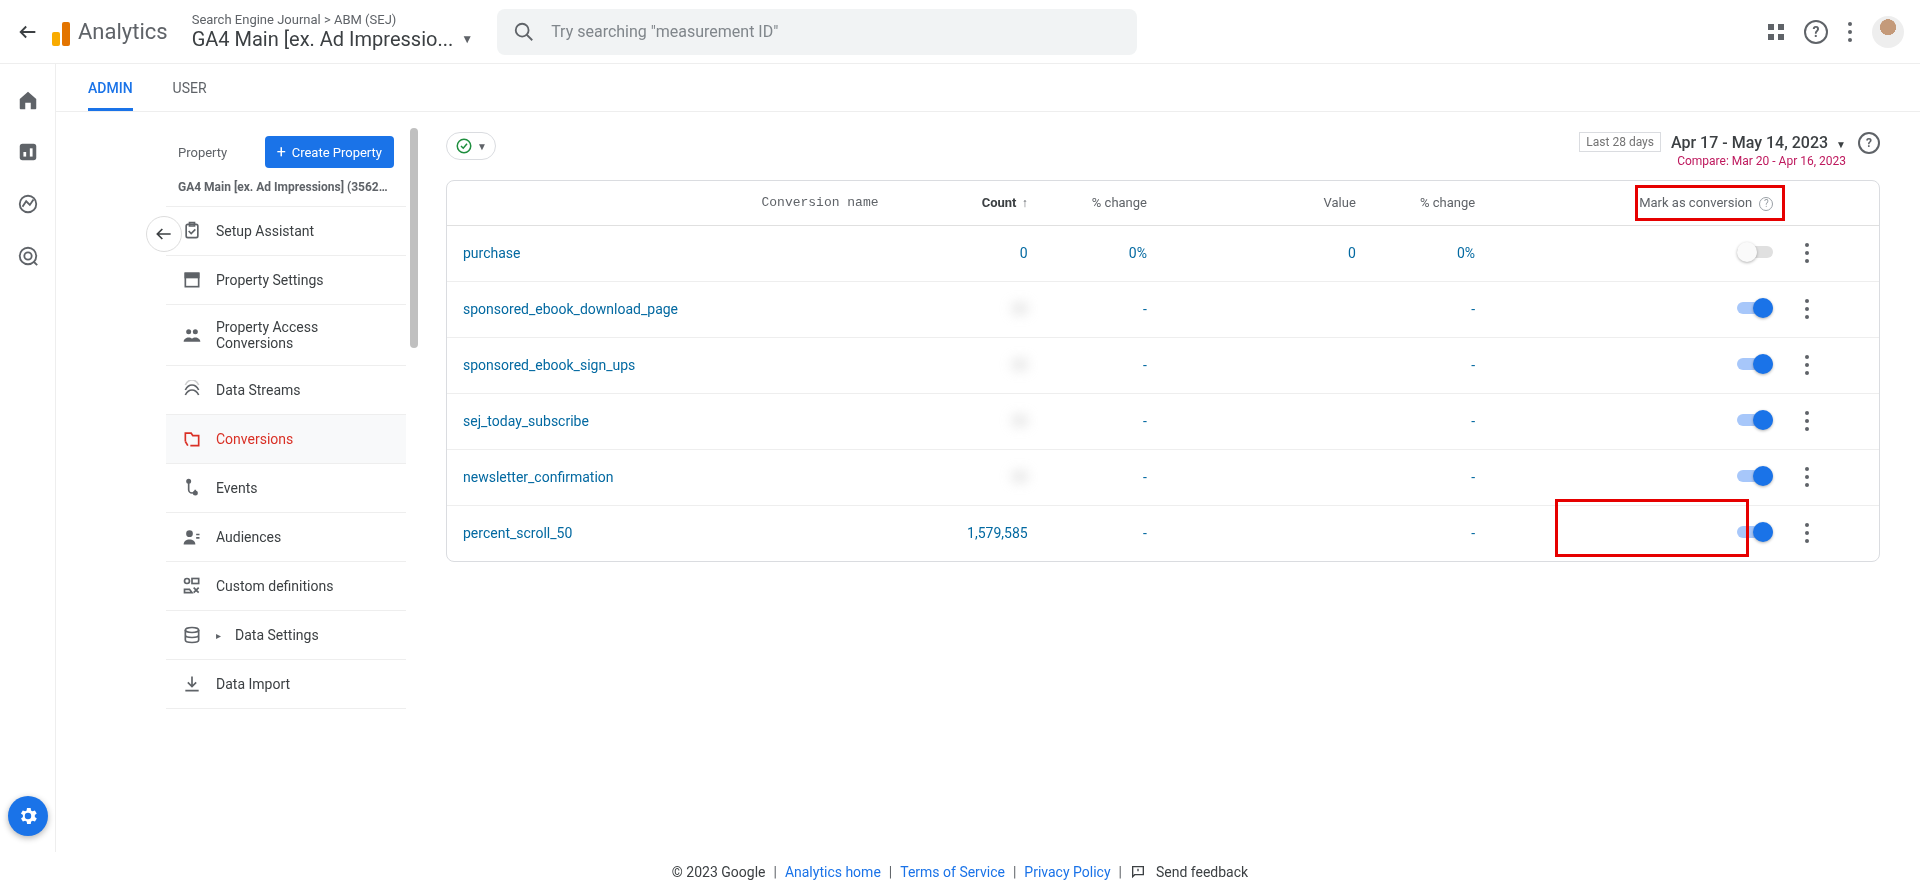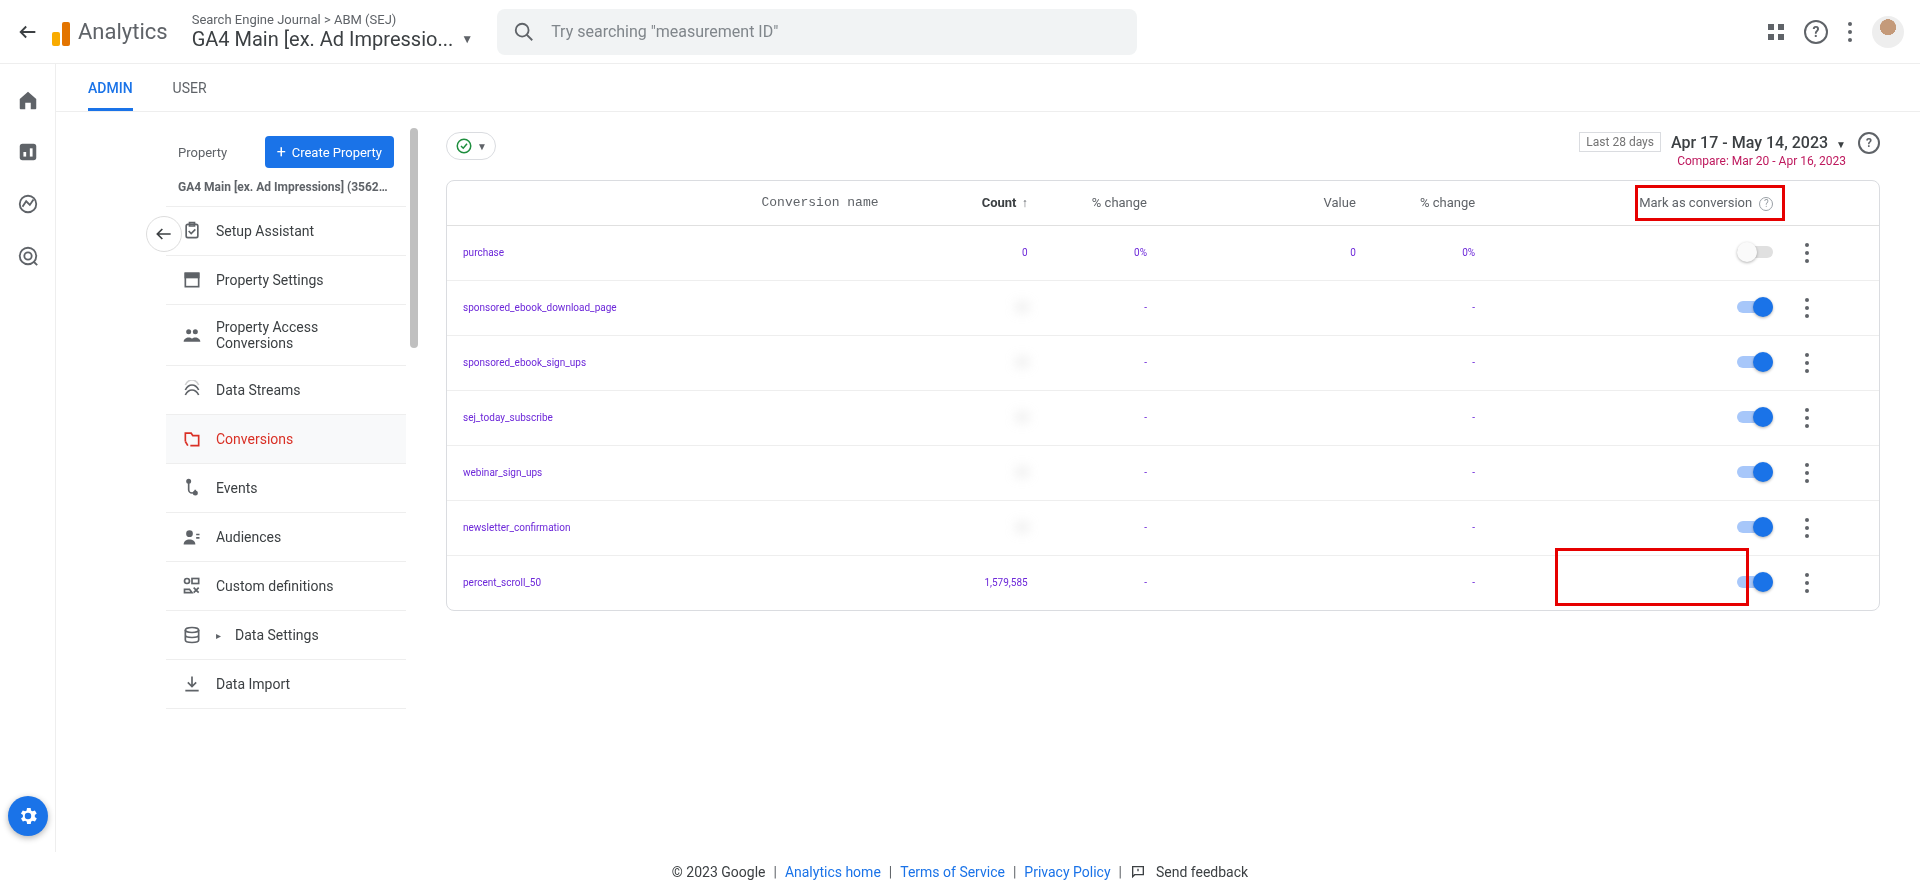--- a/index.html
+++ b/index.html
@@ -52,21 +52,21 @@
   .date-row{display:flex;align-items:center;gap:10px;justify-content:flex-end;}
   .date-chip{border:1px solid #dadce0;border-radius:0;font-size:12px;padding:2px 6px;color:#737373;}
   .date-main{font-size:16px;font-weight:500;color:#3c4043;cursor:pointer;}
   .date-sub{font-size:12px;color:#be185d;margin-top:2px;}
   .help-sm{width:22px;height:22px;border:2px solid #5f6368;border-radius:50%;display:flex;align-items:center;justify-content:center;font-size:12px;font-weight:bold;color:#5f6368;margin-left:12px;}
   .table-wrap{margin-top:12px;border:1px solid #dadce0;border-radius:8px;overflow:hidden;}
   table{width:100%;border-collapse:collapse;}
   th{font-weight:400;color:#5f6368;font-size:13px;text-align:right;padding:14px 16px;border-bottom:1px solid #e0e0e0;white-space:nowrap;}
   th.name-col{text-align:right;font-family:Liberation Mono, monospace;}
   th.mark-col{position:relative;}
-  td{padding:16px;border-bottom:1px solid #eee;font-size:10px;color:#6d28d9;text-align:right;}
+  td{padding:16px;border-bottom:1px solid #eee;font-size:14px;color:#0369a1;text-align:right;}
   td.name{text-align:left;}
   tr:last-child td{border-bottom:none;}
   .blur{filter:blur(6px);color:#bbb;}
   .toggle{display:inline-block;width:36px;height:20px;position:relative;}
   .toggle .track{position:absolute;top:4px;left:0;right:0;height:12px;border-radius:6px;background:#a7c7fa;}
   .toggle .knob{position:absolute;top:0;width:20px;height:20px;border-radius:50%;background:#1a73e8;right:0;box-shadow:0 1px 3px rgba(0,0,0,.3);}
   .toggle.off .track{background:#e0e0e0;}
   .toggle.off .knob{background:#fafafa;left:0;right:auto;}
   .highlight-box{position:absolute;border:3px solid #e60000;pointer-events:none;}
   .help-q{display:inline-flex;width:14px;height:14px;border:1px solid #9aa0a6;border-radius:50%;font-size:10px;align-items:center;justify-content:center;color:#9aa0a6;margin-left:4px;}
@@ -381,35 +381,20 @@
                   <td><span class="toggle"><span class="track"></span><span class="knob"></span></span></td>
                   <td>
                     <span class="dots-v">
                       <span></span>
                       <span></span>
                       <span></span>
                     </span>
                   </td>
                 </tr>
                 <tr>
-                  <td class="name">webinar_sign_ups</td>
-                  <td class="blur">00</td>
-                  <td>-</td>
-                  <td></td>
-                  <td>-</td>
-                  <td><span class="toggle"><span class="track"></span><span class="knob"></span></span></td>
-                  <td>
-                    <span class="dots-v">
-                      <span></span>
-                      <span></span>
-                      <span></span>
-                    </span>
-                  </td>
-                </tr>
-                <tr>
                   <td class="name">newsletter_confirmation</td>
                   <td class="blur">00</td>
                   <td>-</td>
                   <td></td>
                   <td>-</td>
                   <td><span class="toggle"><span class="track"></span><span class="knob"></span></span></td>
                   <td>
                     <span class="dots-v">
                       <span></span>
                       <span></span>

